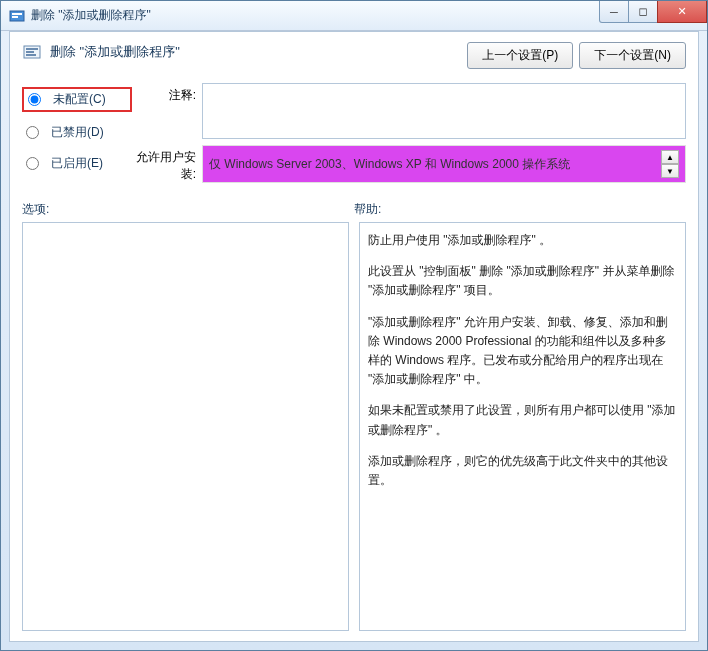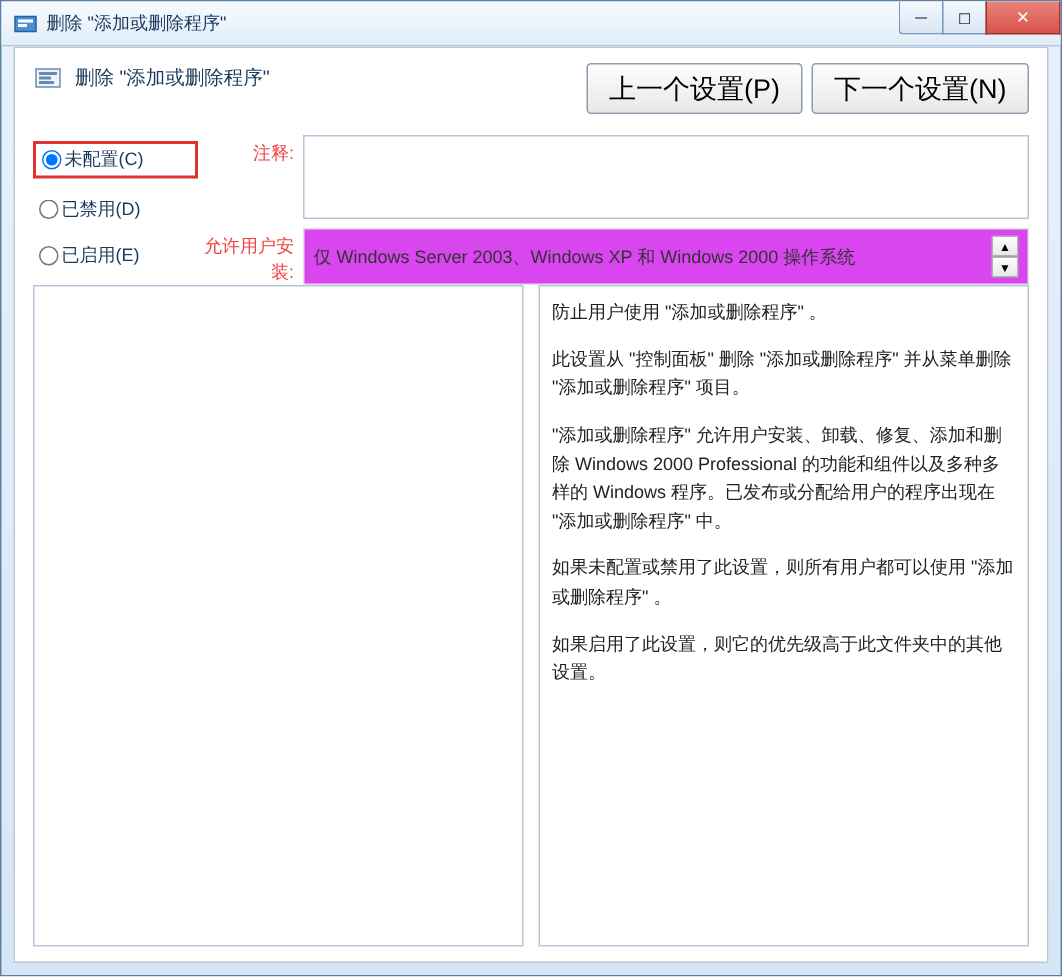--- a/index.html
+++ b/index.html
@@ -11,30 +11,30 @@
 .win-btns { display: flex; height: 100%; }
 .win-btn { width: 30px; height: 22px; border: 1px solid #7a99b8; border-top: none; background: linear-gradient(#f4f8fd, #d9e6f4); display: flex; align-items: center; justify-content: center; margin-left: -1px; font-size: 11px; color: #333; }
 .win-btn.close { width: 50px; background: linear-gradient(#e8847a, #d9534f); color: #fff; border-color: #a03028; border-top-right-radius: 0; }
 .win-btn:first-child { border-bottom-left-radius: 3px; }
 .content { flex: 1; background: #fff; margin: 0 8px 8px 8px; border: 1px solid #b5c7da; padding: 10px 12px; display: flex; flex-direction: column; }
 .header-row { display: flex; align-items: flex-start; margin-bottom: 8px; }
 .header-left { display: flex; align-items: center; flex: 1; }
 .header-icon { width: 20px; height: 20px; margin-right: 8px; }
 .header-title { color: #1a3a5c; font-size: 13px; }
 .nav-btns { display: flex; gap: 6px; }
-.btn { padding: 4px 14px; border: 1px solid #8a9cb0; background: linear-gradient(#fdfdfd, #e8e8e8); border-radius: 3px; font-size: 18px; cursor: pointer; }
+.btn { padding: 4px 14px; border: 1px solid #8a9cb0; background: linear-gradient(#fdfdfd, #e8e8e8); border-radius: 3px; font-size: 12px; cursor: pointer; }
 .config-row { display: flex; margin-top: 6px; }
 .radios { width: 110px; display: flex; flex-direction: column; gap: 10px; padding-top: 4px; }
-.radio-item { display: flex; align-items: center; gap: 2px; padding: 2px 4px; }
+.radio-item { display: flex; align-items: center; gap: 12px; padding: 2px 4px; }
 .radio-item.highlighted { border: 2px solid #e03030; }
 .radio-item input { margin: 0; }
 .radio-item label { color: #1a3a5c; }
 .fields { flex: 1; display: flex; flex-direction: column; gap: 6px; }
 .field { display: flex; align-items: flex-start; }
-.field-label { width: 70px; color: #ef4444; text-align: right; padding-right: 6px; padding-top: 4px; }
+.field-label { width: 70px; color: #000000; text-align: right; padding-right: 6px; padding-top: 4px; }
 .comment-box { flex: 1; height: 56px; border: 1px solid #b5c7da; padding: 4px; font-family: inherit; font-size: 12px; resize: none; }
 .platform-box { flex: 1; display: flex; align-items: center; border: 1px solid #e0e0e0; padding: 4px 6px; background: #d946ef; }
 .platform-text { flex: 1; color: #333; }
 .updown { display: flex; flex-direction: column; }
 .updown-btn { width: 18px; height: 14px; border: 1px solid #b0b0b0; background: linear-gradient(#fdfdfd,#e8e8e8); font-size: 8px; display: flex; align-items: center; justify-content: center; cursor: pointer; }
 .labels-row { display: flex; margin-top: 18px; margin-bottom: 4px; color: #1a3a5c; }
 .labels-row .lbl-left { width: 50%; }
 .panels-row { flex: 1; display: flex; gap: 10px; min-height: 0; }
 .panel { flex: 1; border: 1px solid #b5c7da; padding: 8px; overflow-y: auto; background: #fff; }
 .help-panel { color: #222; line-height: 1.6; }
@@ -107,26 +107,30 @@
             <span class="platform-text">仅 Windows Server 2003、Windows XP 和 Windows 2000 操作系统</span>
             <div class="updown">
               <div class="updown-btn">▲</div>
               <div class="updown-btn">▼</div>
             </div>
           </div>
         </div>
       </div>
     </div>
 
+    <div class="labels-row">
+      <span class="lbl-left">选项:</span>
+      <span>帮助:</span>
+    </div>
 
     <div class="panels-row">
       <div class="panel"></div>
       <div class="panel help-panel">
         <p>防止用户使用 "添加或删除程序" 。</p>
         <p>此设置从 "控制面板" 删除 "添加或删除程序" 并从菜单删除 "添加或删除程序" 项目。</p>
         <p>"添加或删除程序" 允许用户安装、卸载、修复、添加和删除 Windows 2000 Professional 的功能和组件以及多种多样的 Windows 程序。已发布或分配给用户的程序出现在 "添加或删除程序" 中。</p>
         <p>如果未配置或禁用了此设置，则所有用户都可以使用 "添加或删除程序" 。</p>
-        <p>如果启用了此设置，则它的优先级高于此文件夹中的其他设置。</p>
+        <p>添加或删除程序，则它的优先级高于此文件夹中的其他设置。</p>
       </div>
     </div>
 
   </div>
 </div>
 
 </body></html>

